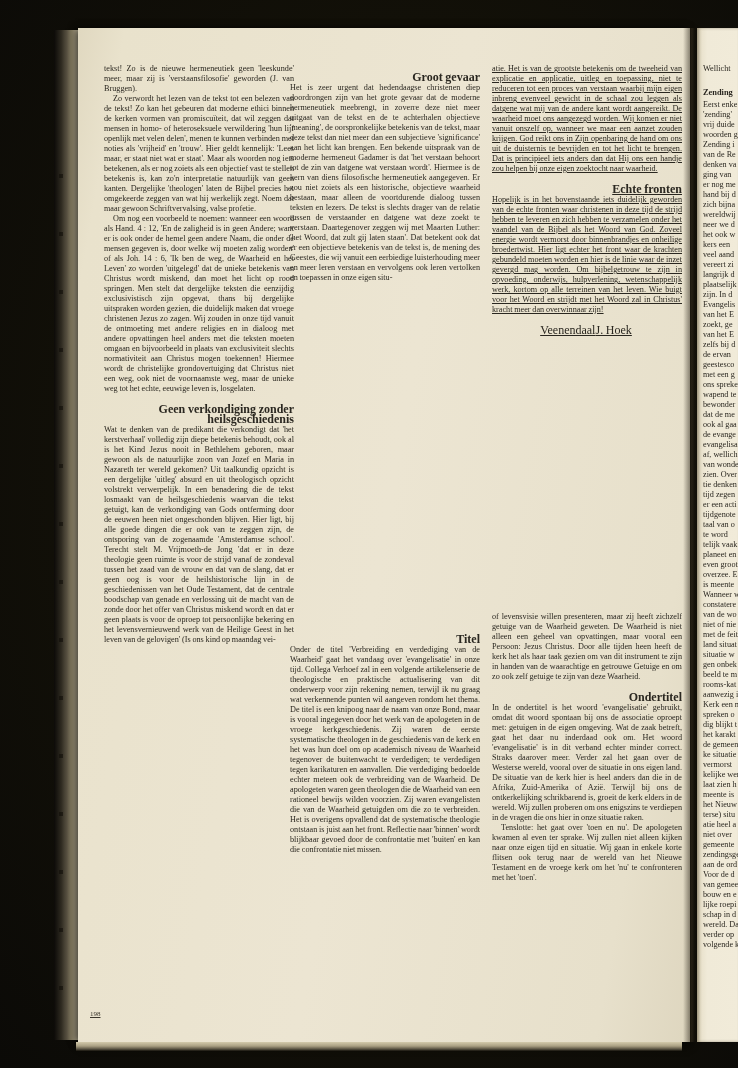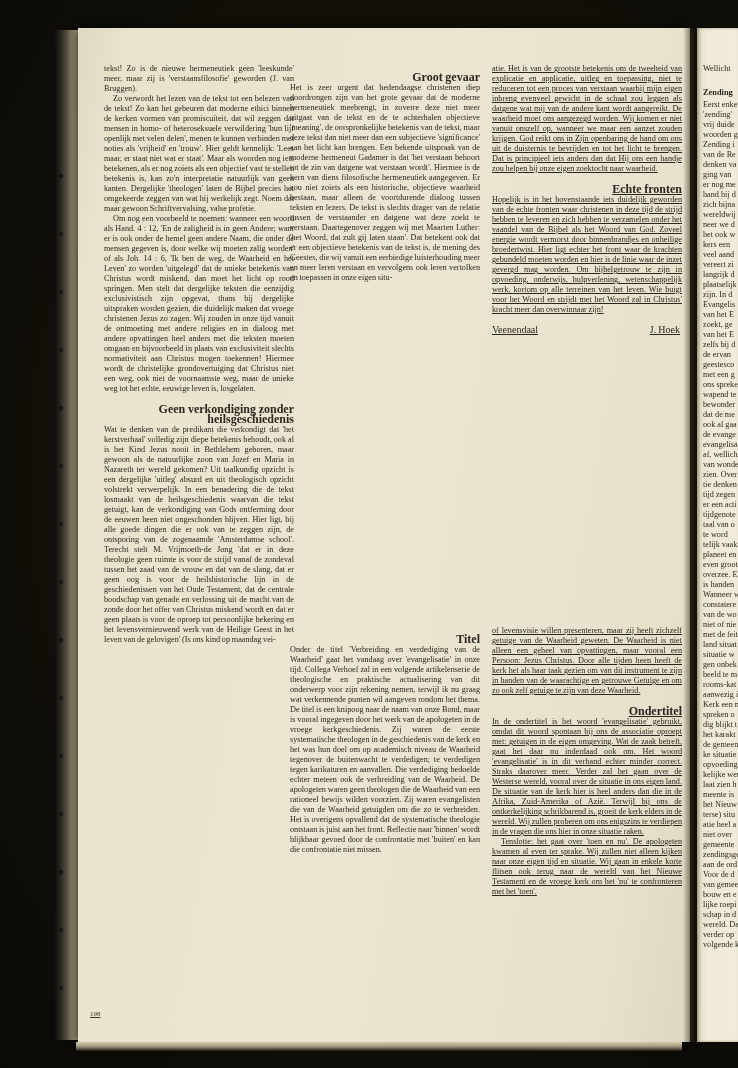--- a/index.html
+++ b/index.html
@@ -30,22 +30,22 @@
     color:#2a2720;
   }
   .col { position:absolute; overflow:hidden; text-align:justify;
     font-size:8.2px; line-height:10px; letter-spacing:0; word-spacing:-0.3px;
   }
   .para { text-indent:9px; }
   .para:first-child, .subhead + .para { text-indent:0; }
   .subhead { font-weight:bold; font-size:12px; line-height:10px;
     margin-top:10px; margin-bottom:1px; text-align:right; }
   .subhead:first-child { margin-top:8px; }
-  .signoff { display:flex; justify-content:space-between;
-    margin-top:10px; padding-right:2px; font-size:10px; }
+  .signoff { display:flex; justify-content:center;
+    margin-top:10px; padding-right:2px; font-size:12px; }
   
   .art-header { position:absolute; left:212px; top:518px; width:392px; height:78px; overflow:hidden; }
   .kicker { font-weight:bold; font-size:9.4px; line-height:11px; color:#242118; }
   .headline { font-weight:bold; font-size:17.5px; line-height:19px; margin-top:3px;
     letter-spacing:-0.2px; color:#1d1a14; }
   .subtitle { font-size:8.6px; line-height:10px; margin-top:4px; }
   .section-heading { font-weight:bold; font-size:8.4px; margin-top:3px; letter-spacing:0.3px; }
   .pageno { position:absolute; left:12px; top:982px; font-size:7px; color:#3a362c;text-decoration:underline; }
   
   .gutter { position:absolute; left:683px; top:28px; width:16px; height:1014px;
@@ -95,21 +95,21 @@
         <span>J. Hoek</span>
       </div>
     </div>
 
 
     <div class="col" style="left:212px; top:598px; width:190px; height:386px;">
         <h3 class="subhead">Titel</h3>
         <p class="para">Onder de titel 'Verbreiding en verdediging van de Waarheid' gaat het vandaag over 'evangelisatie' in onze tijd. Collega Verhoef zal in een volgende artikelenserie de theologische en praktische actualisering van dit onderwerp voor zijn rekening nemen, terwijl ik nu graag wat verkennende punten wil aangeven rondom het thema. De titel is een knipoog naar de naam van onze Bond, maar is vooral ingegeven door het werk van de apologeten in de vroege kerkgeschiedenis. Zij waren de eerste systematische theologen in de geschiedenis van de kerk en het was hun doel om op academisch niveau de Waarheid tegenover de buitenwacht te verdedigen; te verdedigen tegen karikaturen en aanvallen. Die verdediging bedoelde echter meteen ook de verbreiding van de Waarheid. De apologeten waren geen theologen die de Waarheid van een rationeel bewijs wilden voorzien. Zij waren evangelisten die van de Waarheid getuigden om die zo te verbreiden. Het is overigens opvallend dat de systematische theologie ontstaan is juist aan het front. Reflectie naar 'binnen' wordt blijkbaar gevoed door de confrontatie met 'buiten' en kan die confrontatie niet missen.</p>
       </div>
 
-    <div class="col" style="left:414px; top:598px; width:190px; height:386px;text-decoration:underline;">
+    <div class="col" style="left:414px; top:584px; width:190px; height:386px;">
         <p class="para">of levensvisie willen presenteren, maar zij heeft zichzelf getuige van de Waarheid geweten. De Waarheid is niet alleen een geheel van opvattingen, maar vooral een Persoon: Jezus Christus. Door alle tijden heen heeft de kerk het als haar taak gezien om van dit instrument te zijn in handen van de waarachtige en getrouwe Getuige en om zo ook zelf getuige te zijn van deze Waarheid.</p>
         <h3 class="subhead">Ondertitel</h3>
         <p class="para">In de ondertitel is het woord 'evangelisatie' gebruikt, omdat dit woord spontaan bij ons de associatie oproept met: getuigen in de eigen omgeving. Wat de zaak betreft, gaat het daar nu inderdaad ook om. Het woord 'evangelisatie' is in dit verband echter minder correct. Straks daarover meer. Verder zal het gaan over de Westerse wereld, vooral over de situatie in ons eigen land. De situatie van de kerk hier is heel anders dan die in de Afrika, Zuid-Amerika of Azië. Terwijl bij ons de ontkerkelijking schrikbarend is, groeit de kerk elders in de wereld. Wij zullen proberen om ons enigszins te verdiepen in de vragen die ons hier in onze situatie raken.</p>
         <p class="para">Tenslotte: het gaat over 'toen en nu'. De apologeten kwamen al even ter sprake. Wij zullen niet alleen kijken naar onze eigen tijd en situatie. Wij gaan in enkele korte flitsen ook terug naar de wereld van het Nieuwe Testament en de vroege kerk om het 'nu' te confronteren met het 'toen'.</p>
       </div>
 
     <div class="pageno">198</div>
   </div>
 
   <div class="gutter"></div>
@@ -160,39 +160,39 @@
           <div class="strip-line">tie denken</div>
           <div class="strip-line">tijd zegen</div>
           <div class="strip-line">er een acti</div>
           <div class="strip-line">tijdgenote</div>
           <div class="strip-line">taal van o</div>
           <div class="strip-line">te word</div>
           <div class="strip-line">telijk vaak</div>
           <div class="strip-line">planeet en</div>
           <div class="strip-line">even groot</div>
           <div class="strip-line">overzee. E</div>
-          <div class="strip-line">is handen</div>
+          <div class="strip-line">is meente</div>
           <div class="strip-line">Wanneer w</div>
           <div class="strip-line">constatere</div>
           <div class="strip-line">van de wo</div>
           <div class="strip-line">niet of nie</div>
           <div class="strip-line">met de feit</div>
           <div class="strip-line">land situat</div>
           <div class="strip-line">situatie w</div>
           <div class="strip-line">gen onbek</div>
           <div class="strip-line">beeld te m</div>
           <div class="strip-line">rooms-kat</div>
           <div class="strip-line">aanwezig i</div>
           <div class="strip-line">Kerk een m</div>
           <div class="strip-line">spreken o</div>
           <div class="strip-line">dig blijkt t</div>
           <div class="strip-line">het karakt</div>
           <div class="strip-line">de gemeen</div>
           <div class="strip-line">ke situatie</div>
-          <div class="strip-line">opvoeding</div>
+          <div class="strip-line">vermorst</div>
           <div class="strip-line">kelijke wer</div>
           <div class="strip-line">laat zien h</div>
           <div class="strip-line">meente is</div>
           <div class="strip-line">het Nieuw</div>
           <div class="strip-line">terse) situ</div>
           <div class="strip-line">atie heel a</div>
           <div class="strip-line">niet over</div>
           <div class="strip-line">gemeente</div>
           <div class="strip-line">zendingsge</div>
           <div class="strip-line">aan de ord</div>

